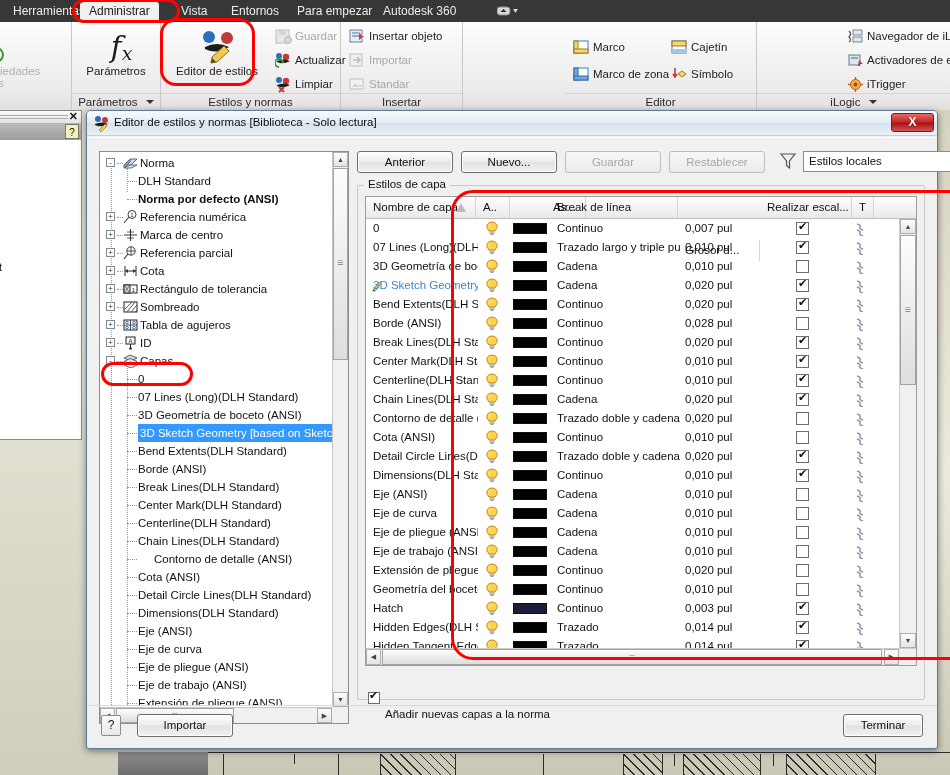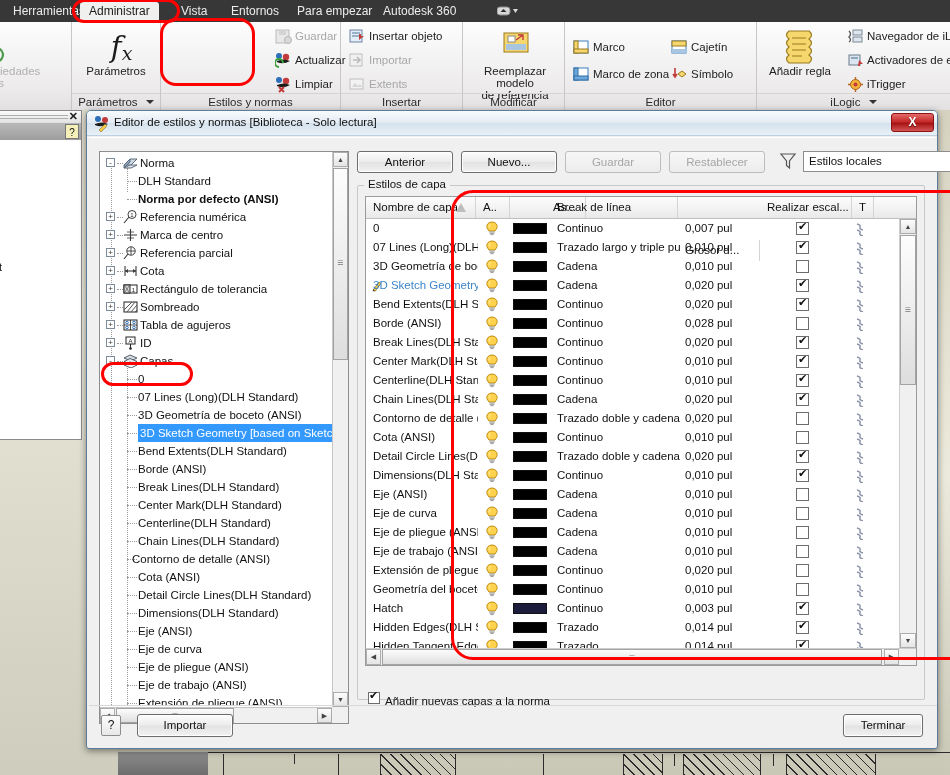--- a/index.html
+++ b/index.html
@@ -258,21 +258,21 @@
 
   .addchk { position:absolute; left:10px; bottom:8px; font-size:11.5px; color:#111; }
   .addchk .box {
     position:absolute; left:0; top:1px; width:12px; height:12px;
     border:1px solid #6d6d6d; background:#fff;
   }
   .addchk .box::after {
     content:"\2714"; position:absolute; left:0px; top:-4px;
     font-size:11px; color:#111;
   }
-  .addchk .t { position:absolute; left:17px; top:4px; white-space:nowrap;text-align:center; }
+  .addchk .t { position:absolute; left:17px; top:17px; white-space:nowrap;text-align:center; }
 
   
   .help-btn {
     position:absolute; left:12px; bottom:10px; width:20px; height:21px;
     background:linear-gradient(180deg,#fcfcfc,#e8e8e8);
     border:1px solid #8d8d8d; border-radius:2px;
     text-align:center; line-height:19px; font-size:12px; color:#111;
   }
   .sep-line { position:absolute; background:#d8d8d8; }
 </style>
@@ -359,20 +359,32 @@
           </span>
           <span>Parámetros</span>
         </div>
         <div class="panel-title">
           <span>Parámetros</span>
           <span style="display:inline-block;margin-left:5px;vertical-align:2px;width:0;height:0;border-left:4px solid transparent;border-right:4px solid transparent;border-top:4px solid #333;"></span>
         </div>
       </div>
 
       <div class="panel" style="left:161px;width:180px;">
+        <div class="big-btn" style="left:4px;top:2px;width:104px;">
+          <span class="glyph">
+            <svg width="104" height="38" viewBox="0 0 104 38">
+              <circle cx="44" cy="10" r="6" fill="#2d6fb8"></circle>
+              <circle cx="62" cy="11" r="6" fill="#c23a3a"></circle>
+              <path d="M40 20 q12 -6 24 0 q-12 8 -24 2 z" fill="#1c1c1c"></path>
+              <path d="M47 30 l12 -11 l5 5 l-12 11 l-6 1 z" fill="#f2c94c" stroke="#8a6d1f"></path>
+              <path d="M46 36 l1 -5 l4 4 z" fill="#4a4a4a"></path>
+            </svg>
+          </span>
+          <span>Editor de estilos</span>
+        </div>
 
         <div class="small-btn dim" style="left:112px;top:3px;width:70px;">
           <span class="ico">
             <svg width="17" height="17" viewBox="0 0 17 17">
               <rect x="1" y="2" width="13" height="13" fill="#e8e8e8" stroke="#bbb"></rect>
               <rect x="4" y="2" width="7" height="5" fill="#d4d4d4"></rect>
               <circle cx="13" cy="12" r="3.5" fill="#d9d9d9" stroke="#b5b5b5"></circle>
             </svg>
           </span>
           <span>Guardar</span>
@@ -426,44 +438,27 @@
           </span>
           <span>Importar</span>
         </div>
         <div class="small-btn dim" style="left:6px;top:51px;width:80px;">
           <span class="ico">
             <svg width="17" height="17" viewBox="0 0 17 17">
               <rect x="1" y="3" width="13" height="10" fill="#f3f3f3" stroke="#c0c0c0"></rect>
               <path d="M3 11 l3 -4 l3 3 l2 -2 l2 3 z" fill="#d6d6d6"></path>
             </svg>
           </span>
-          <span>Extents</span>
+          <span>Standar</span>
         </div>
         <div class="panel-title">
           <span>Insertar</span>
         </div>
       </div>
 
-      <div class="panel" style="left:463px;width:102px;">
-        <div class="big-btn" style="left:4px;top:2px;width:96px;">
-          <span class="glyph">
-            <svg width="96" height="38" viewBox="0 0 96 38">
-              <rect x="37" y="6" width="24" height="19" fill="#f5d76e" stroke="#9a7b1f"></rect>
-              <rect x="39" y="17" width="20" height="6" fill="#a8c6e0"></rect>
-              <rect x="41" y="9" width="7" height="6" fill="#fff" stroke="#8a8a8a"></rect>
-              <path d="M49 13 l7 -5 M51 8 l5 0 l0 5" stroke="#c23a3a" stroke-width="1.4" fill="none"></path>
-            </svg>
-          </span>
-          <span>Reemplazar modelo</span><br>
-          <span>de referencia</span>
-        </div>
-        <div class="panel-title">
-          <span>Modificar</span>
-        </div>
-      </div>
 
       <div class="panel" style="left:565px;width:192px;">
         <div class="small-btn" style="left:6px;top:14px;width:88px;">
           <span class="ico">
             <svg width="17" height="17" viewBox="0 0 17 17">
               <rect x="1" y="2" width="14" height="12" fill="#fff" stroke="#3b7fbf"></rect>
               <rect x="1" y="2" width="4" height="12" fill="#f5d76e" stroke="#9a7b1f"></rect>
               <rect x="1" y="10" width="14" height="4" fill="#f5d76e" stroke="#9a7b1f"></rect>
             </svg>
           </span>
@@ -497,29 +492,20 @@
             </svg>
           </span>
           <span>Símbolo</span>
         </div>
         <div class="panel-title">
           <span>Editor</span>
         </div>
       </div>
 
       <div class="panel" style="left:757px;width:193px;border-right:none;">
-        <div class="big-btn" style="left:0px;top:2px;width:86px;">
-          <span class="glyph">
-            <svg width="86" height="38" viewBox="0 0 86 38">
-              <path d="M32 4 q-5 4 0 8 q-5 4 0 8 q-5 4 0 8 q-5 4 0 8 l20 0 q5 -4 0 -8 q5 -4 0 -8 q5 -4 0 -8 q5 -4 0 -8 z" fill="#f5d76e" stroke="#9a7b1f" stroke-width="1.2"></path>
-              <path d="M35 11 l14 0 M35 17 l14 0 M35 23 l14 0 M35 29 l10 0" stroke="#9a7b1f" stroke-width="1"></path>
-            </svg>
-          </span>
-          <span>Añadir regla</span>
-        </div>
         <div class="small-btn" style="left:88px;top:3px;width:106px;">
           <span class="ico">
             <svg width="17" height="17" viewBox="0 0 17 17">
               <rect x="6" y="2" width="9" height="5" fill="#e0e6ef" stroke="#7a8798"></rect>
               <rect x="6" y="9" width="9" height="5" fill="#e0e6ef" stroke="#7a8798"></rect>
               <path d="M2 3 q3 3 0 6 q3 3 0 5" stroke="#555" fill="none" stroke-width="1.3"></path>
             </svg>
           </span>
           <span>Navegador de iLo</span>
         </div>
@@ -725,21 +711,21 @@
             <div class="tnode" style="top: 360px;">
               <div class="dotdash" style="left: 27px; top: 9px; width: 10px;"></div>
               <span class="lbl" style="left: 38px;">Centerline(DLH Standard)</span>
             </div>
             <div class="tnode" style="top: 378px;">
               <div class="dotdash" style="left: 27px; top: 9px; width: 10px;"></div>
               <span class="lbl" style="left: 38px;">Chain Lines(DLH Standard)</span>
             </div>
             <div class="tnode" style="top: 396px;">
               <div class="dotdash" style="left: 27px; top: 9px; width: 10px;"></div>
-              <span class="lbl" style="left: 32px;">Contorno de detalle (ANSI)</span>
+              <span class="lbl" style="left: 54px;">Contorno de detalle (ANSI)</span>
             </div>
             <div class="tnode" style="top: 414px;">
               <div class="dotdash" style="left: 27px; top: 9px; width: 10px;"></div>
               <span class="lbl" style="left: 38px;">Cota (ANSI)</span>
             </div>
             <div class="tnode" style="top: 432px;">
               <div class="dotdash" style="left: 27px; top: 9px; width: 10px;"></div>
               <span class="lbl" style="left: 38px;">Detail Circle Lines(DLH Standard)</span>
             </div>
             <div class="tnode" style="top: 450px;">

